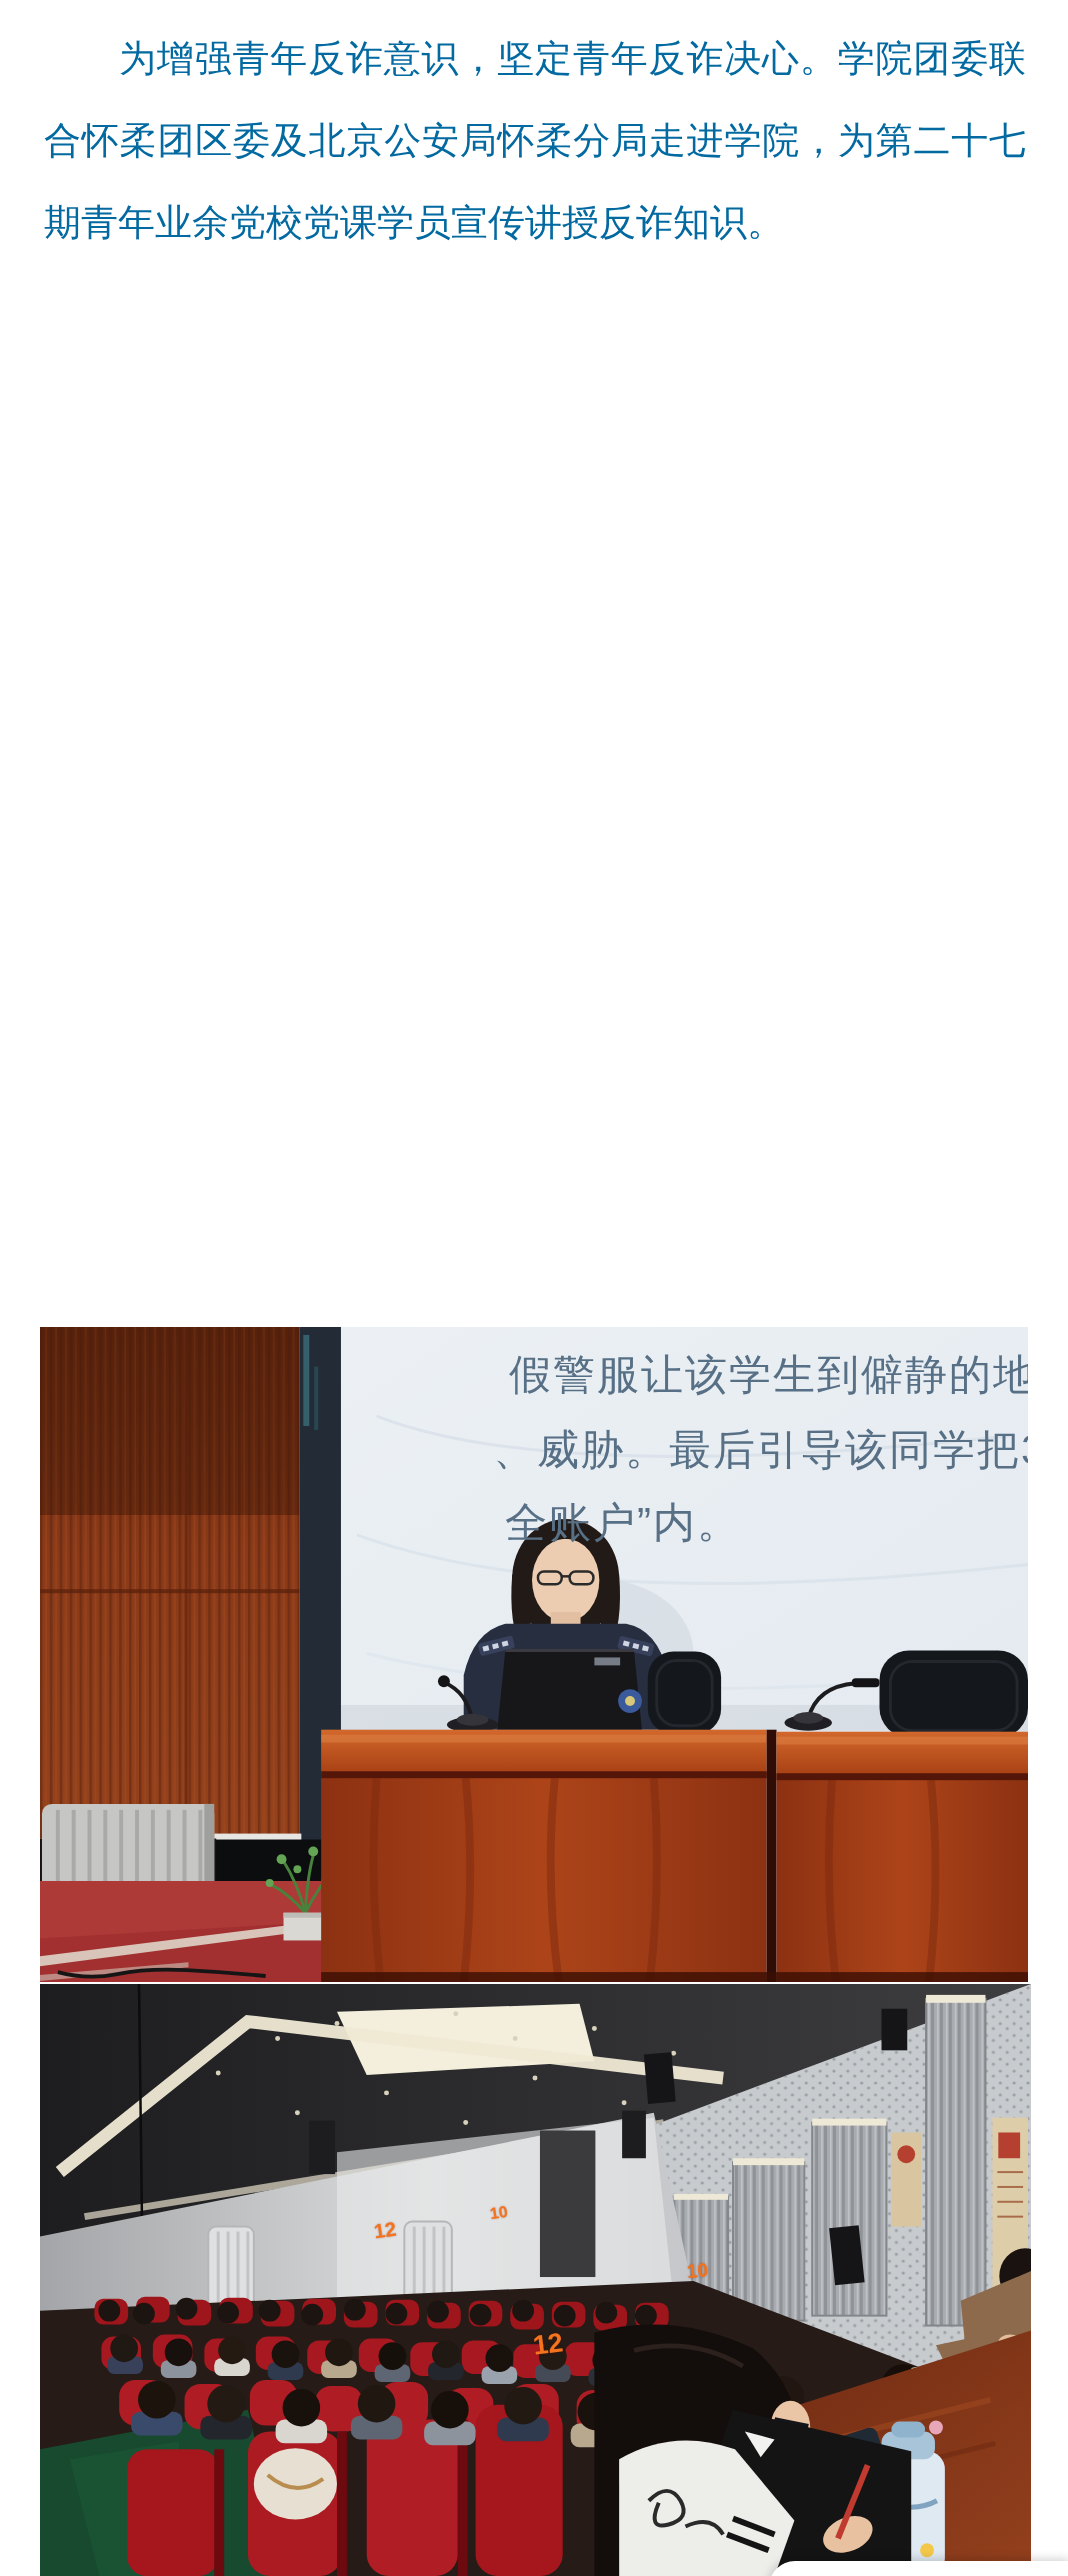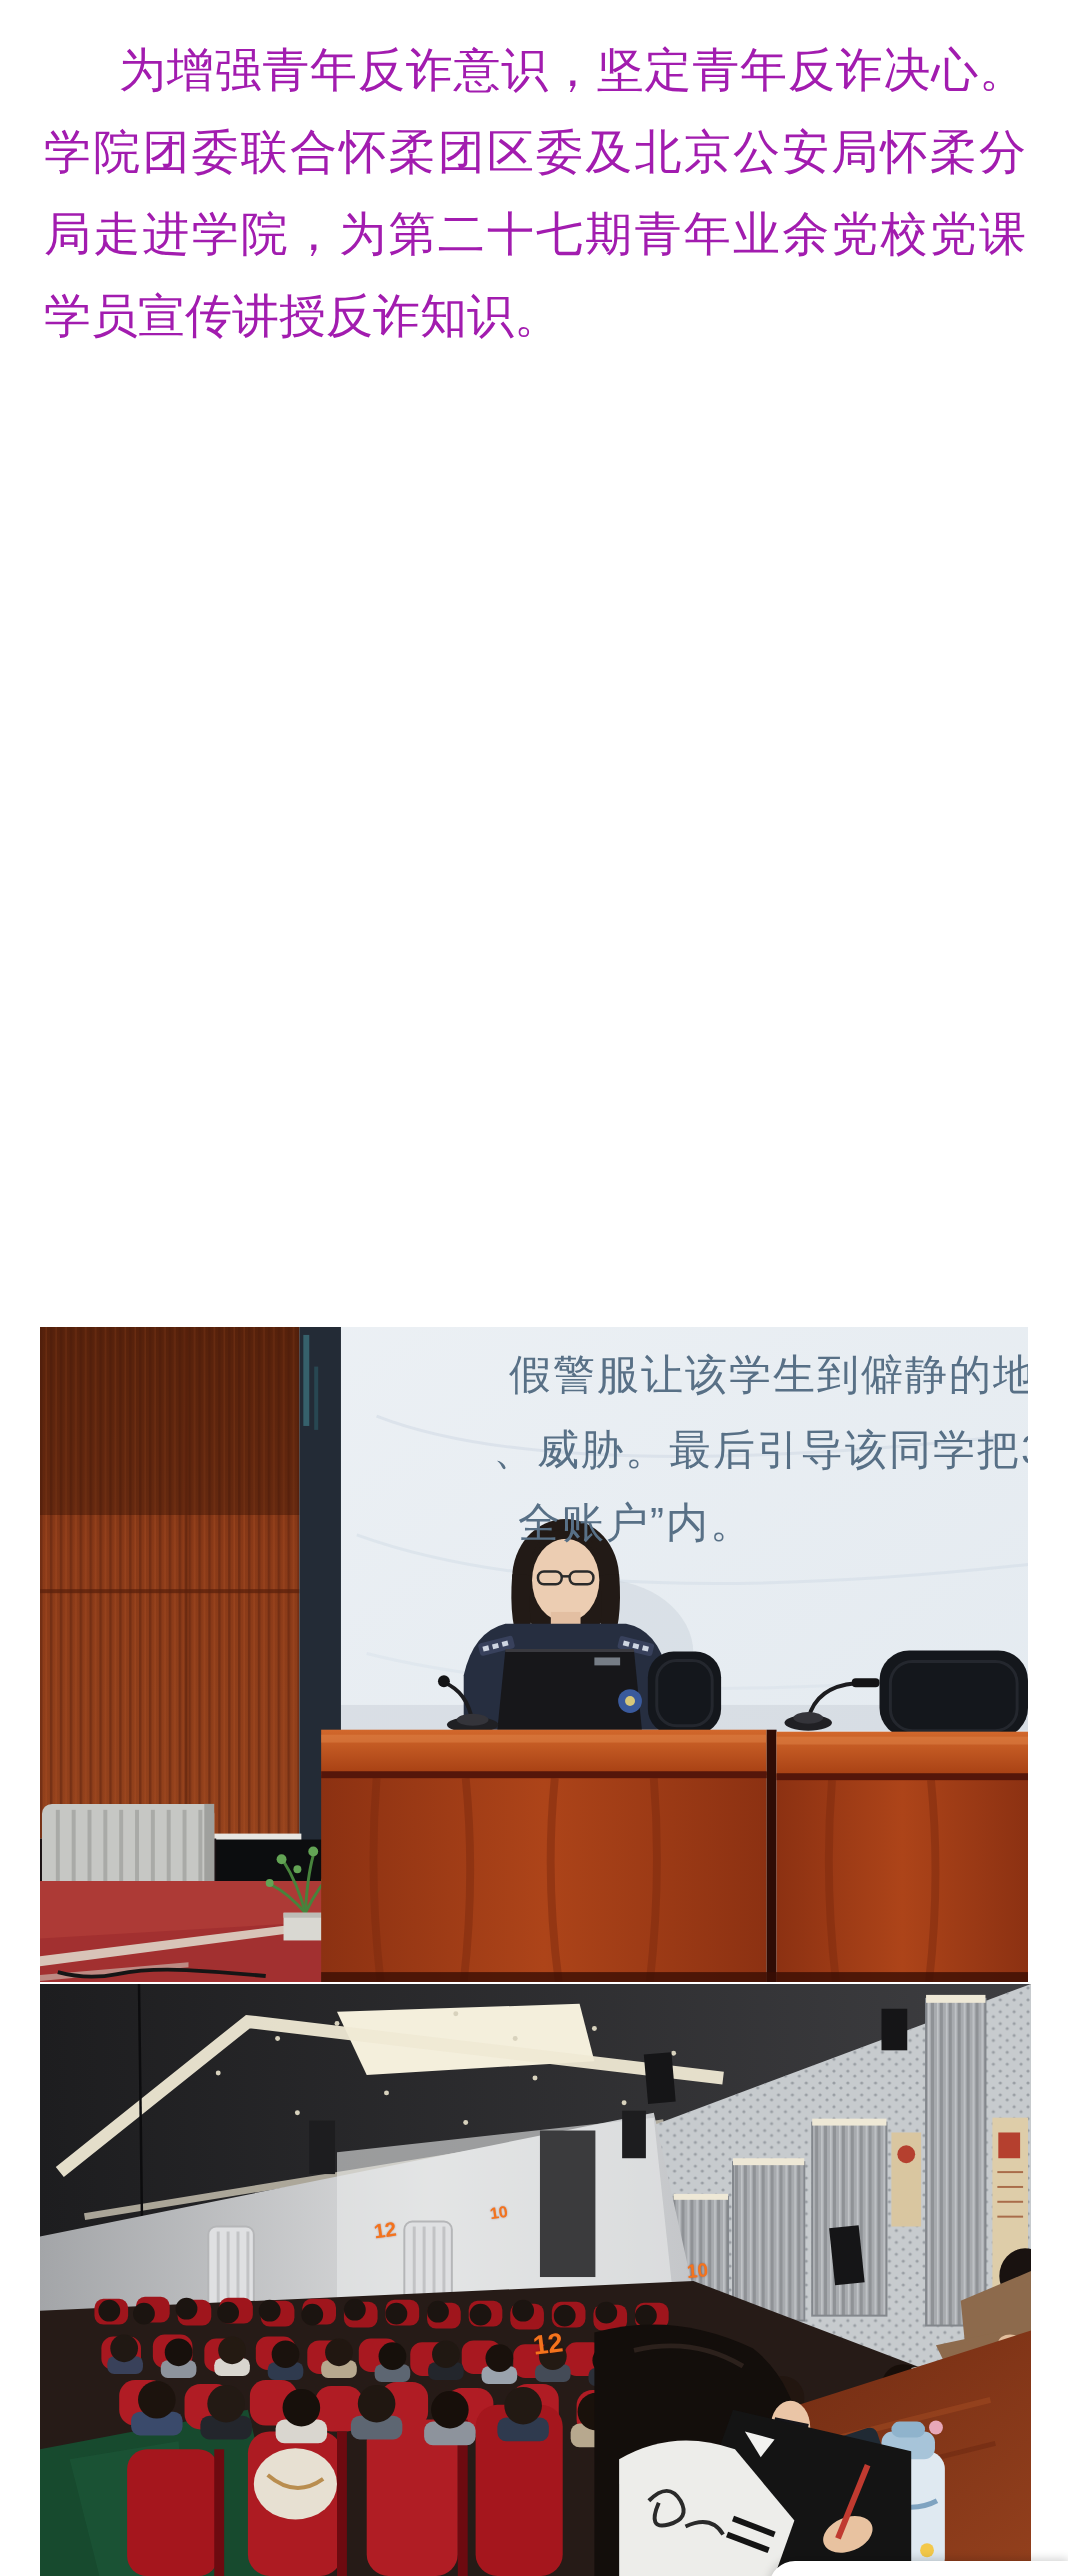--- a/index.html
+++ b/index.html
@@ -1,29 +1,29 @@
 <!DOCTYPE html>
 <html><head>
 <meta charset="utf-8">
 <style>
   html,body{margin:0;padding:0;}
   body{width:1069px;height:2576px;position:relative;overflow:hidden;
        background:#ffffff;font-family:"Liberation Sans","DejaVu Sans",sans-serif;}
-  .article-text{position:absolute;left:44px;top:29px;width:982px;
-       font-size:47px;line-height:82px;color:#a21caf;text-align:justify;}
+  .article-text{position:absolute;left:44px;top:18px;width:982px;
+       font-size:37px;line-height:82px;color:#0369a1;text-align:justify;}
   .article-text p{margin:0;text-indent:75px;letter-spacing:0;}
   .photo{position:absolute;overflow:hidden;background:#ddd;}
   #photo1{left:40px;top:1327px;width:988px;height:655px;}
   #photo2{left:40px;top:1984px;width:991px;height:592px;}
   .photo svg{position:absolute;left:0;top:0;width:100%;height:100%;display:block;}
   .slide-line{position:absolute;white-space:nowrap;color:#587086;
        font-size:42px;letter-spacing:2px;font-weight:500;}
   #slide-l0{left:469px;top:20px;}
   #slide-l1{left:453px;top:95px;}
-  #slide-l2{left:478px;top:168px;}
+  #slide-l2{left:465px;top:168px;}
   .seat-num{position:absolute;color:#f4731c;font-weight:bold;
        text-shadow:0 0 2px rgba(120,20,10,.4);}
   #sn0{left:334px;top:235px;font-size:20px;transform:rotate(-8deg);}
   #sn1{left:493px;top:345px;font-size:27px;transform:rotate(-7deg);}
   #sn2{left:647px;top:276px;font-size:19px;transform:rotate(-5deg);}
   #sn3{left:450px;top:220px;font-size:16px;transform:rotate(-8deg);}
   .floating-bar{position:absolute;left:769px;top:2561px;width:300px;height:40px;
        background:#ffffff;border-top-left-radius:26px;
        box-shadow:0 -2px 10px rgba(0,0,0,.18);}
 </style>

